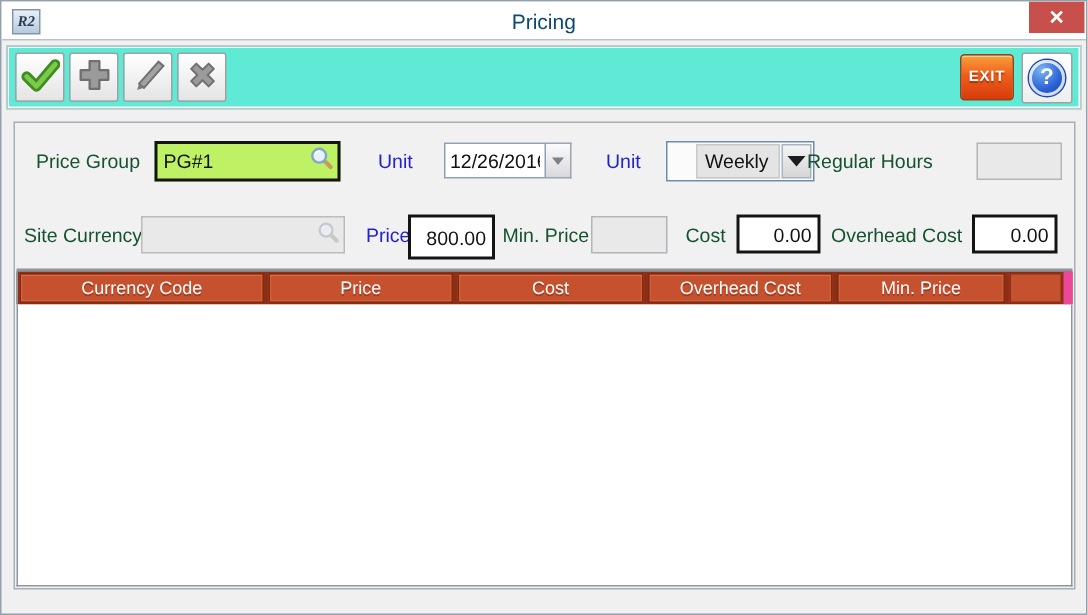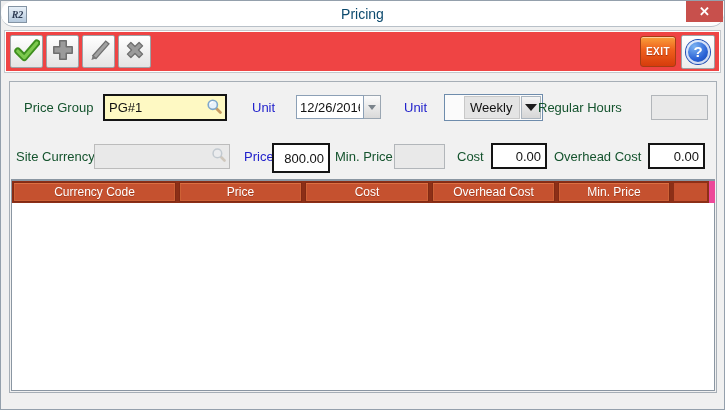--- a/index.html
+++ b/index.html
@@ -3,30 +3,30 @@
 <meta charset="utf-8">
 <style>
   * { box-sizing: border-box; }
   html,body { margin:0; padding:0; background:#d6d6d6; }
   .window {
     position:relative; width:725px; height:410px;
     background:#f0f0f0; border:1px solid #94a0ac;
     font-family:"Liberation Sans", sans-serif; overflow:hidden;
   }
   
-  .titlebar { position:absolute; top:0; left:0; right:0; height:26px; background:#ffffff; border-bottom:1px solid #b8c0c8;border-radius:13px; }
+  .titlebar { position:absolute; top:0; left:0; right:0; height:26px; background:#ffffff; border-bottom:1px solid #b8c0c8; }
   .app-icon { position:absolute; left:7px; top:5px; width:19px; height:17px;
     background:linear-gradient(#e8f0f8,#b6cade); border:1px solid #8494a4;
     font:italic bold 10px "Liberation Serif", serif; color:#2c3a52; text-align:center; line-height:15px; }
   .title { position:absolute; left:60px; right:60px; top:0; height:26px; line-height:26px; text-align:center; font-size:14px; color:#0c4a6e; }
   .close-btn { position:absolute; right:1px; top:0; width:37px; height:21px; background:#c8504c; color:#fff;
     text-align:center; line-height:21px; font-size:13px; font-weight:bold; cursor:default; }
   
   .toolbar { position:absolute; left:3px; right:3px; top:29px; height:43px;
-    background:#ef4444; border:1px solid #c4c8cc; box-shadow:inset 0 0 0 1px #ffffff;
+    background:#5eead4; border:1px solid #c4c8cc; box-shadow:inset 0 0 0 1px #ffffff;
     display:flex; align-items:center; padding:8px 5px; }
   .tb-btn { width:33px; height:33px; margin-right:3px; background:linear-gradient(#ffffff,#e4e4e4);
     border:1px solid #9ea2a6; border-radius:2px; display:flex; align-items:center; justify-content:center; padding:0; }
   .tb-spacer { flex:1; }
   .exit-btn { width:36px; height:31px; margin-right:5px; border:1px solid #a63c14; border-radius:3px;
     background:linear-gradient(#f9a03b, #ef5f1c 45%, #d63c0c);
     color:#fff; font:bold 10px "Liberation Sans",sans-serif; letter-spacing:0.5px;
     display:flex; align-items:center; justify-content:center; text-shadow:0 1px 1px rgba(120,20,0,.6);
     box-shadow:inset 0 1px 0 rgba(255,255,255,.5); }
   .help-btn { width:34px; height:34px; background:linear-gradient(#ffffff,#eeeeee); border:1px solid #9ea2a6;
@@ -34,21 +34,21 @@
   .help-icon { width:24px; height:24px; border-radius:50%;
     background:radial-gradient(circle at 35% 28%, #7cb4f2, #2a62d6 55%, #123e9e);
     color:#fff; font-weight:bold; font-size:15px; line-height:24px; text-align:center;
     box-shadow:inset 0 0 0 2px rgba(255,255,255,.8), 0 0 0 1px #1d4ab0; }
   
   .panel { position:absolute; left:8px; right:7px; top:80px; bottom:16px; background:#f1f1f1; border:1px solid #a6aeb6; }
   .lbl { position:absolute; font-size:13px; color:#14532d; white-space:nowrap; }
   .lbl.blue { color:#2222cc; }
   input.bare { border:none; outline:none; background:transparent; min-width:0; flex:1;
     font:13px "Liberation Sans",sans-serif; padding:0 2px 0 4px; color:#111; }
-  .lookup-field { position:absolute; display:flex; align-items:center; background:#fef9c3; border:2px solid #141414; padding-right:3px; }
+  .lookup-field { position:absolute; display:flex; align-items:center; background:#bef264; border:2px solid #141414; padding-right:3px; }
   .lookup-field.disabled { background:#e9e9e9; border:1px solid #bcbcbc; }
   .num-input { position:absolute; border:2px solid #141414; background:#fff;
     font:13px "Liberation Sans",sans-serif; text-align:right; padding:0 4px; color:#111; outline:none; }
   .dis-input { position:absolute; border:1px solid #b2b6ba; background:#e9e9e9; outline:none;
     font:13px "Liberation Sans",sans-serif; }
   .date-field { position:absolute; display:flex; }
   .date-text { width:68px; height:24px; border:1px solid #8ca0b6; background:#fff;
     font:13px "Liberation Sans",sans-serif; padding:0 3px; outline:none; color:#111; }
   .date-btn { width:17px; height:24px; border:1px solid #9aa6b2; border-left:none;
     background:linear-gradient(#fbfbfb,#d9d9d9); display:flex; align-items:center; justify-content:center; padding:0; }

